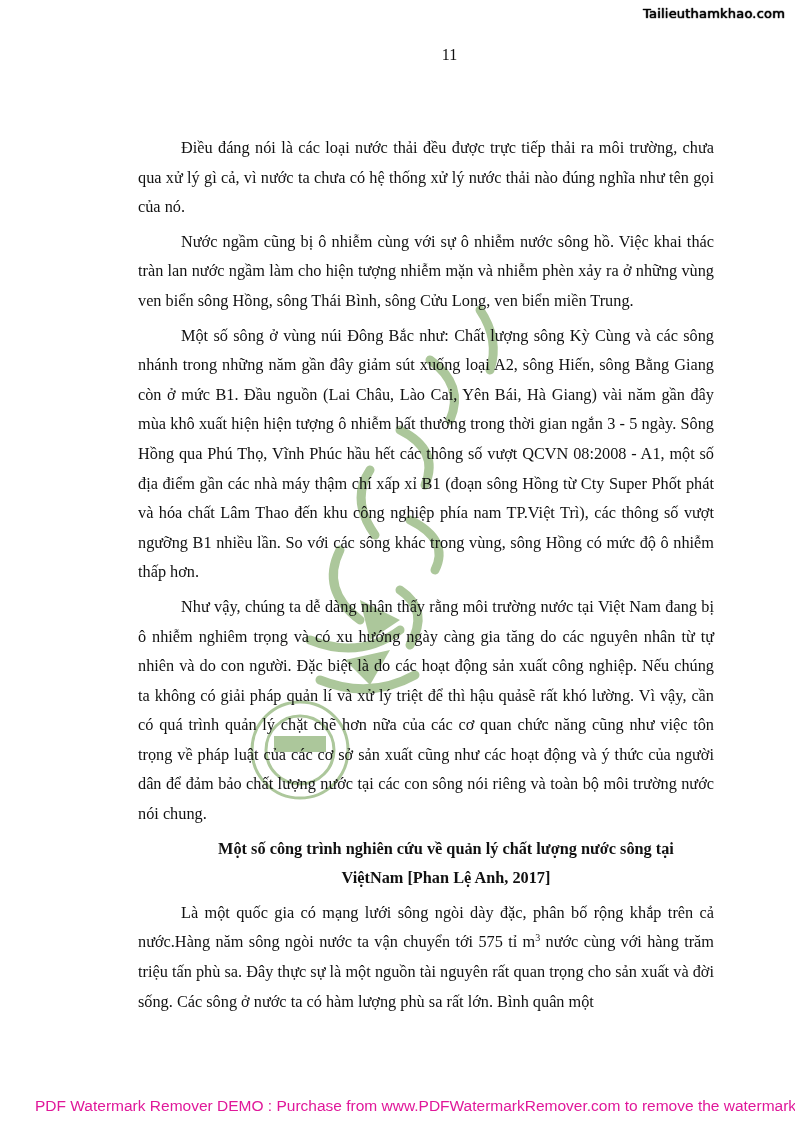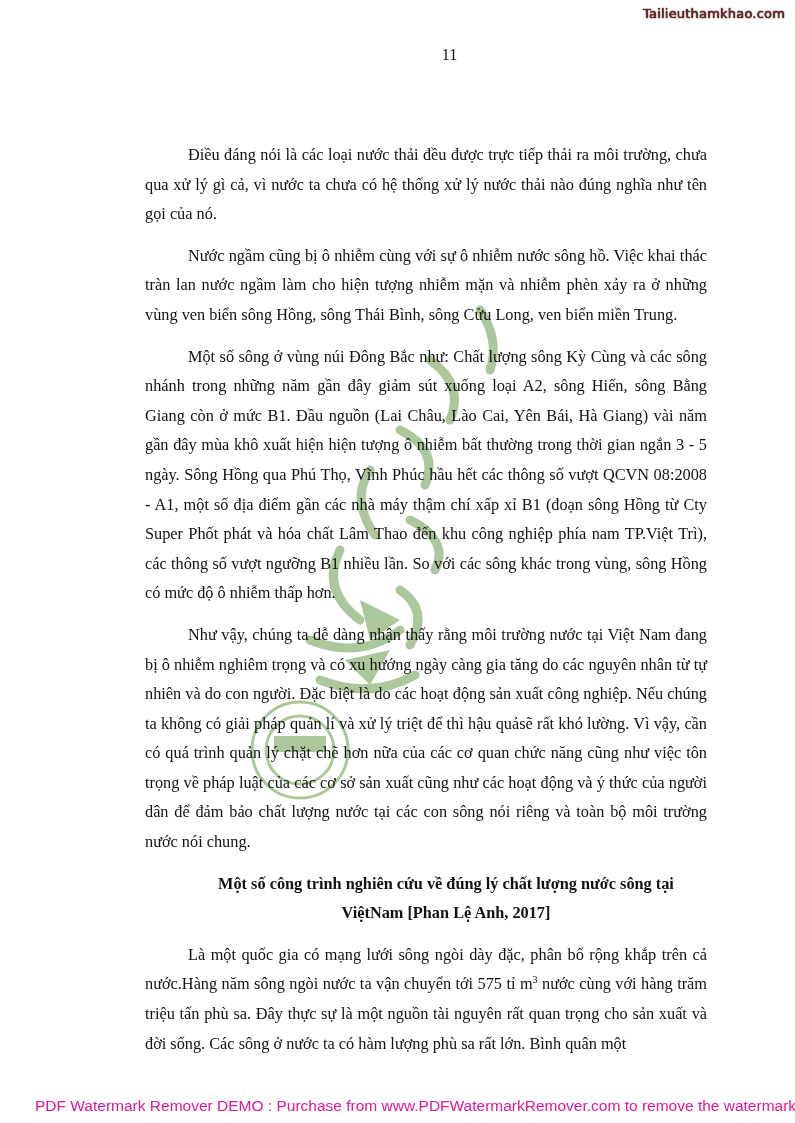--- a/index.html
+++ b/index.html
@@ -1,30 +1,30 @@
 <!DOCTYPE html>
 <html><head>
   <meta charset="utf-8">
   <style>
     html, body { margin: 0; padding: 0; background: #ffffff; }
     body { width: 795px; height: 1123px; position: relative; overflow: hidden; }
     .site-mark {
       position: absolute; top: 6px; right: 10px;
-      font-family: "DejaVu Sans", sans-serif; font-size: 13px; color: #7f1d1d;
+      font-family: "DejaVu Sans", sans-serif; font-size: 13px; color: #000000;
       text-shadow: 0 0 1px #333, 0 0 1px #333, 0 0 1px #333; letter-spacing: 0.2px;
     }
     .page-number {
       position: absolute; top: 46px; left: 0; width: 100%; padding-left: 40px; box-sizing: border-box;
       text-align: center; font-family: "Liberation Serif", serif; font-size: 16px; color: #111; margin-left: 32px;
     }
     .text-column {
       position: absolute; left: 133px; top: 128px; width: 586px;
       font-family: "Liberation Serif", serif; font-size: 16.3px; line-height: 29.6px; color: #111;
     }
-    .para { margin: 12px; text-align: justify; text-indent: 43px; }
+    .para { margin: 5px; text-align: justify; text-indent: 43px; }
     .heading {
       margin: 0; font-weight: bold; text-align: center; padding-left: 40px;
     }
     sup { font-size: 10px; line-height: 0; vertical-align: super; }
     .seal {
       position: absolute; left: 250px; top: 300px; width: 290px; height: 510px; pointer-events: none; opacity: 0.55;
     }
     .demo-banner {
       position: absolute; left: 8px; top: 1097px; white-space: nowrap;
       font-family: "Liberation Sans", sans-serif; font-size: 15.5px; color: #e0189a; padding-left: 27px;
@@ -59,19 +59,19 @@
   </g>
   <rect x="24" y="436" width="52" height="16" fill="#6a9a4a"></rect>
 </svg>
 
 <div class="text-column">
   <p class="para">Điều đáng nói là các loại nước thải đều được trực tiếp thải ra môi trường, chưa qua xử lý gì cả, vì nước ta chưa có hệ thống xử lý nước thải nào đúng nghĩa như tên gọi của nó.</p>
   <p class="para">Nước ngầm cũng bị ô nhiễm cùng với sự ô nhiễm nước sông hồ. Việc khai thác tràn lan nước ngầm làm cho hiện tượng nhiễm mặn và nhiễm phèn xảy ra ở những vùng ven biển sông Hồng, sông Thái Bình, sông Cửu Long, ven biển miền Trung.</p>
   <p class="para">Một số sông ở vùng núi Đông Bắc như: Chất lượng sông Kỳ Cùng và các sông nhánh trong những năm gần đây giảm sút xuống loại A2, sông Hiến, sông Bằng Giang còn ở mức B1. Đầu nguồn (Lai Châu, Lào Cai, Yên Bái, Hà Giang) vài năm gần đây mùa khô xuất hiện hiện tượng ô nhiễm bất thường trong thời gian ngắn 3 - 5 ngày. Sông Hồng qua Phú Thọ, Vĩnh Phúc hầu hết các thông số vượt QCVN 08:2008 - A1, một số địa điểm gần các nhà máy thậm chí xấp xỉ B1 (đoạn sông Hồng từ Cty Super Phốt phát và hóa chất Lâm Thao đến khu công nghiệp phía nam TP.Việt Trì), các thông số vượt ngưỡng B1 nhiều lần. So với các sông khác trong vùng, sông Hồng có mức độ ô nhiễm thấp hơn.</p>
   <p class="para">Như vậy, chúng ta dễ dàng nhận thấy rằng môi trường nước tại Việt Nam đang bị ô nhiễm nghiêm trọng và có xu hướng ngày càng gia tăng do các nguyên nhân từ tự nhiên và do con người. Đặc biệt là do các hoạt động sản xuất công nghiệp. Nếu chúng ta không có giải pháp quản lí và xử lý triệt để thì hậu quảsẽ rất khó lường. Vì vậy, cần có quá trình quản lý chặt chẽ hơn nữa của các cơ quan chức năng cũng như việc tôn trọng về pháp luật của các cơ sở sản xuất cũng như các hoạt động và ý thức của người dân để đảm bảo chất lượng nước tại các con sông nói riêng và toàn bộ môi trường nước nói chung.</p>
   <p class="heading">
-    <span>Một số công trình nghiên cứu về đúng lý chất lượng nước sông tại</span><br>
+    <span>Một số công trình nghiên cứu về quản lý chất lượng nước sông tại</span><br>
     <span>ViệtNam [Phan Lệ Anh, 2017]</span>
   </p>
   <p class="para"><span>Là một quốc gia có mạng lưới sông ngòi dày đặc, phân bố rộng khắp trên cả nước.Hàng năm sông ngòi nước ta vận chuyển tới 575 tỉ m</span><sup>3</sup><span> nước cùng với hàng trăm triệu tấn phù sa. Đây thực sự là một nguồn tài nguyên rất quan trọng cho sản xuất và đời sống. Các sông ở nước ta có hàm lượng phù sa rất lớn. Bình quân một</span></p>
 </div>
 
 <div class="demo-banner">PDF Watermark Remover DEMO : Purchase from www.PDFWatermarkRemover.com to remove the watermark</div>
 
 </body></html>

